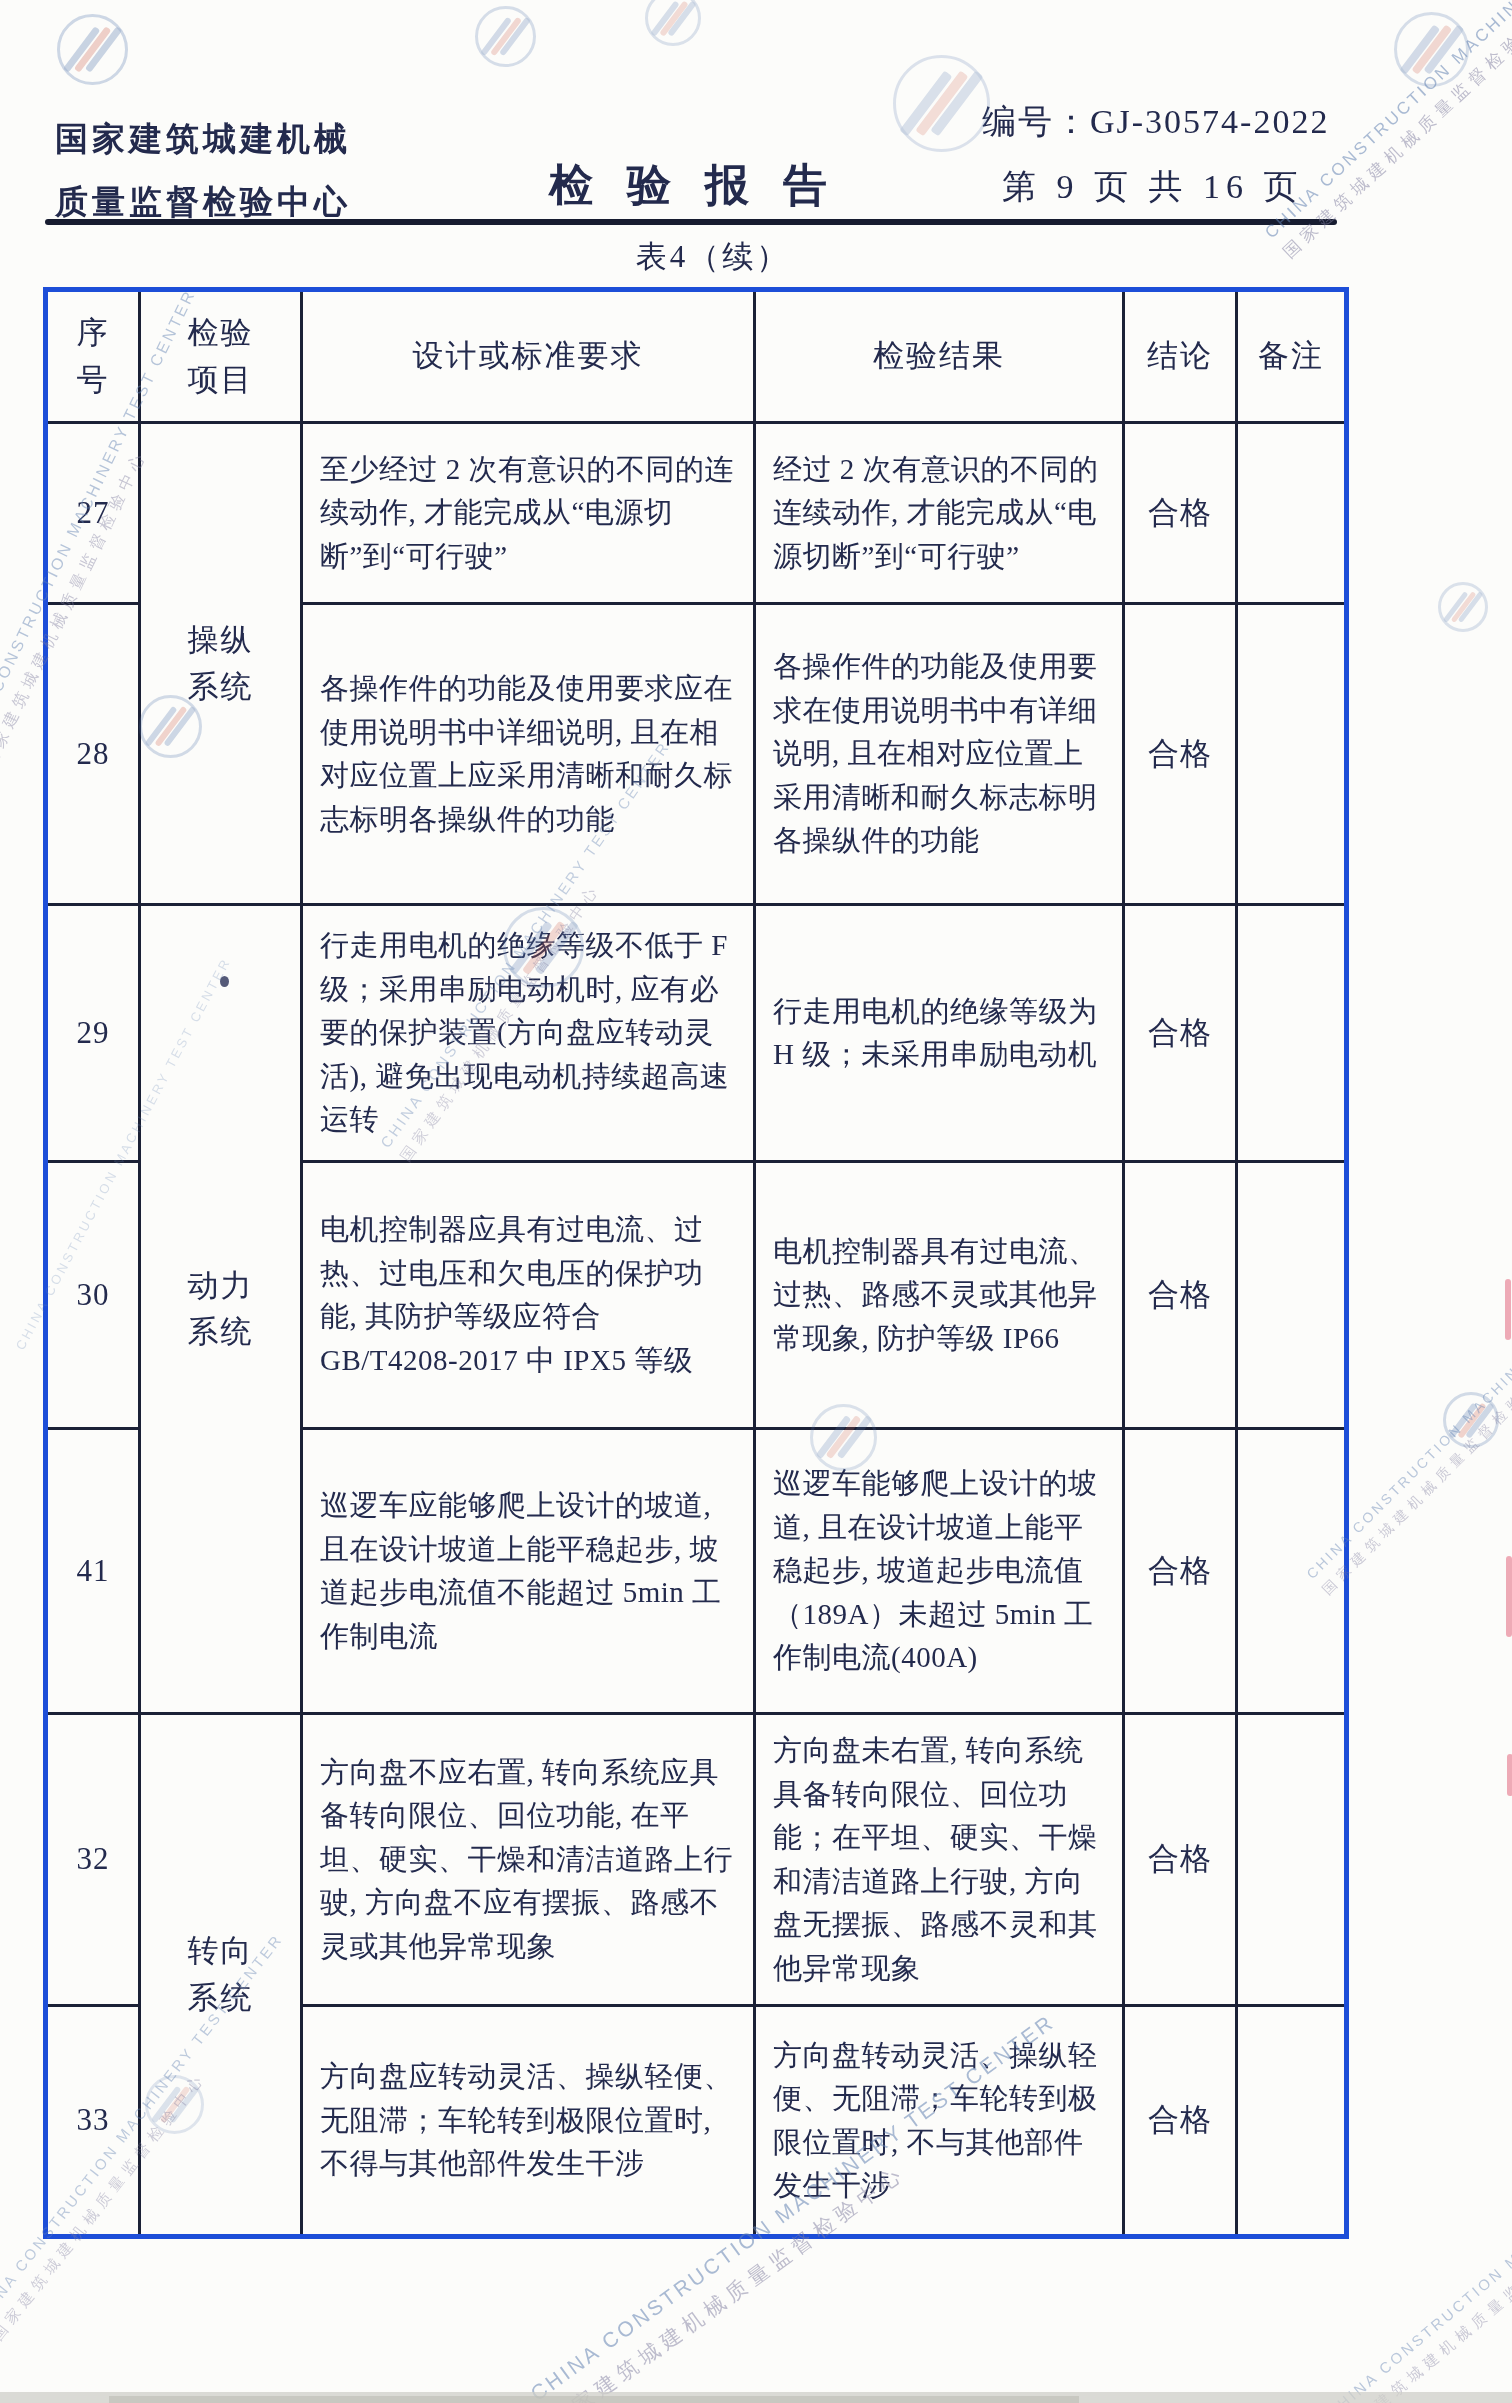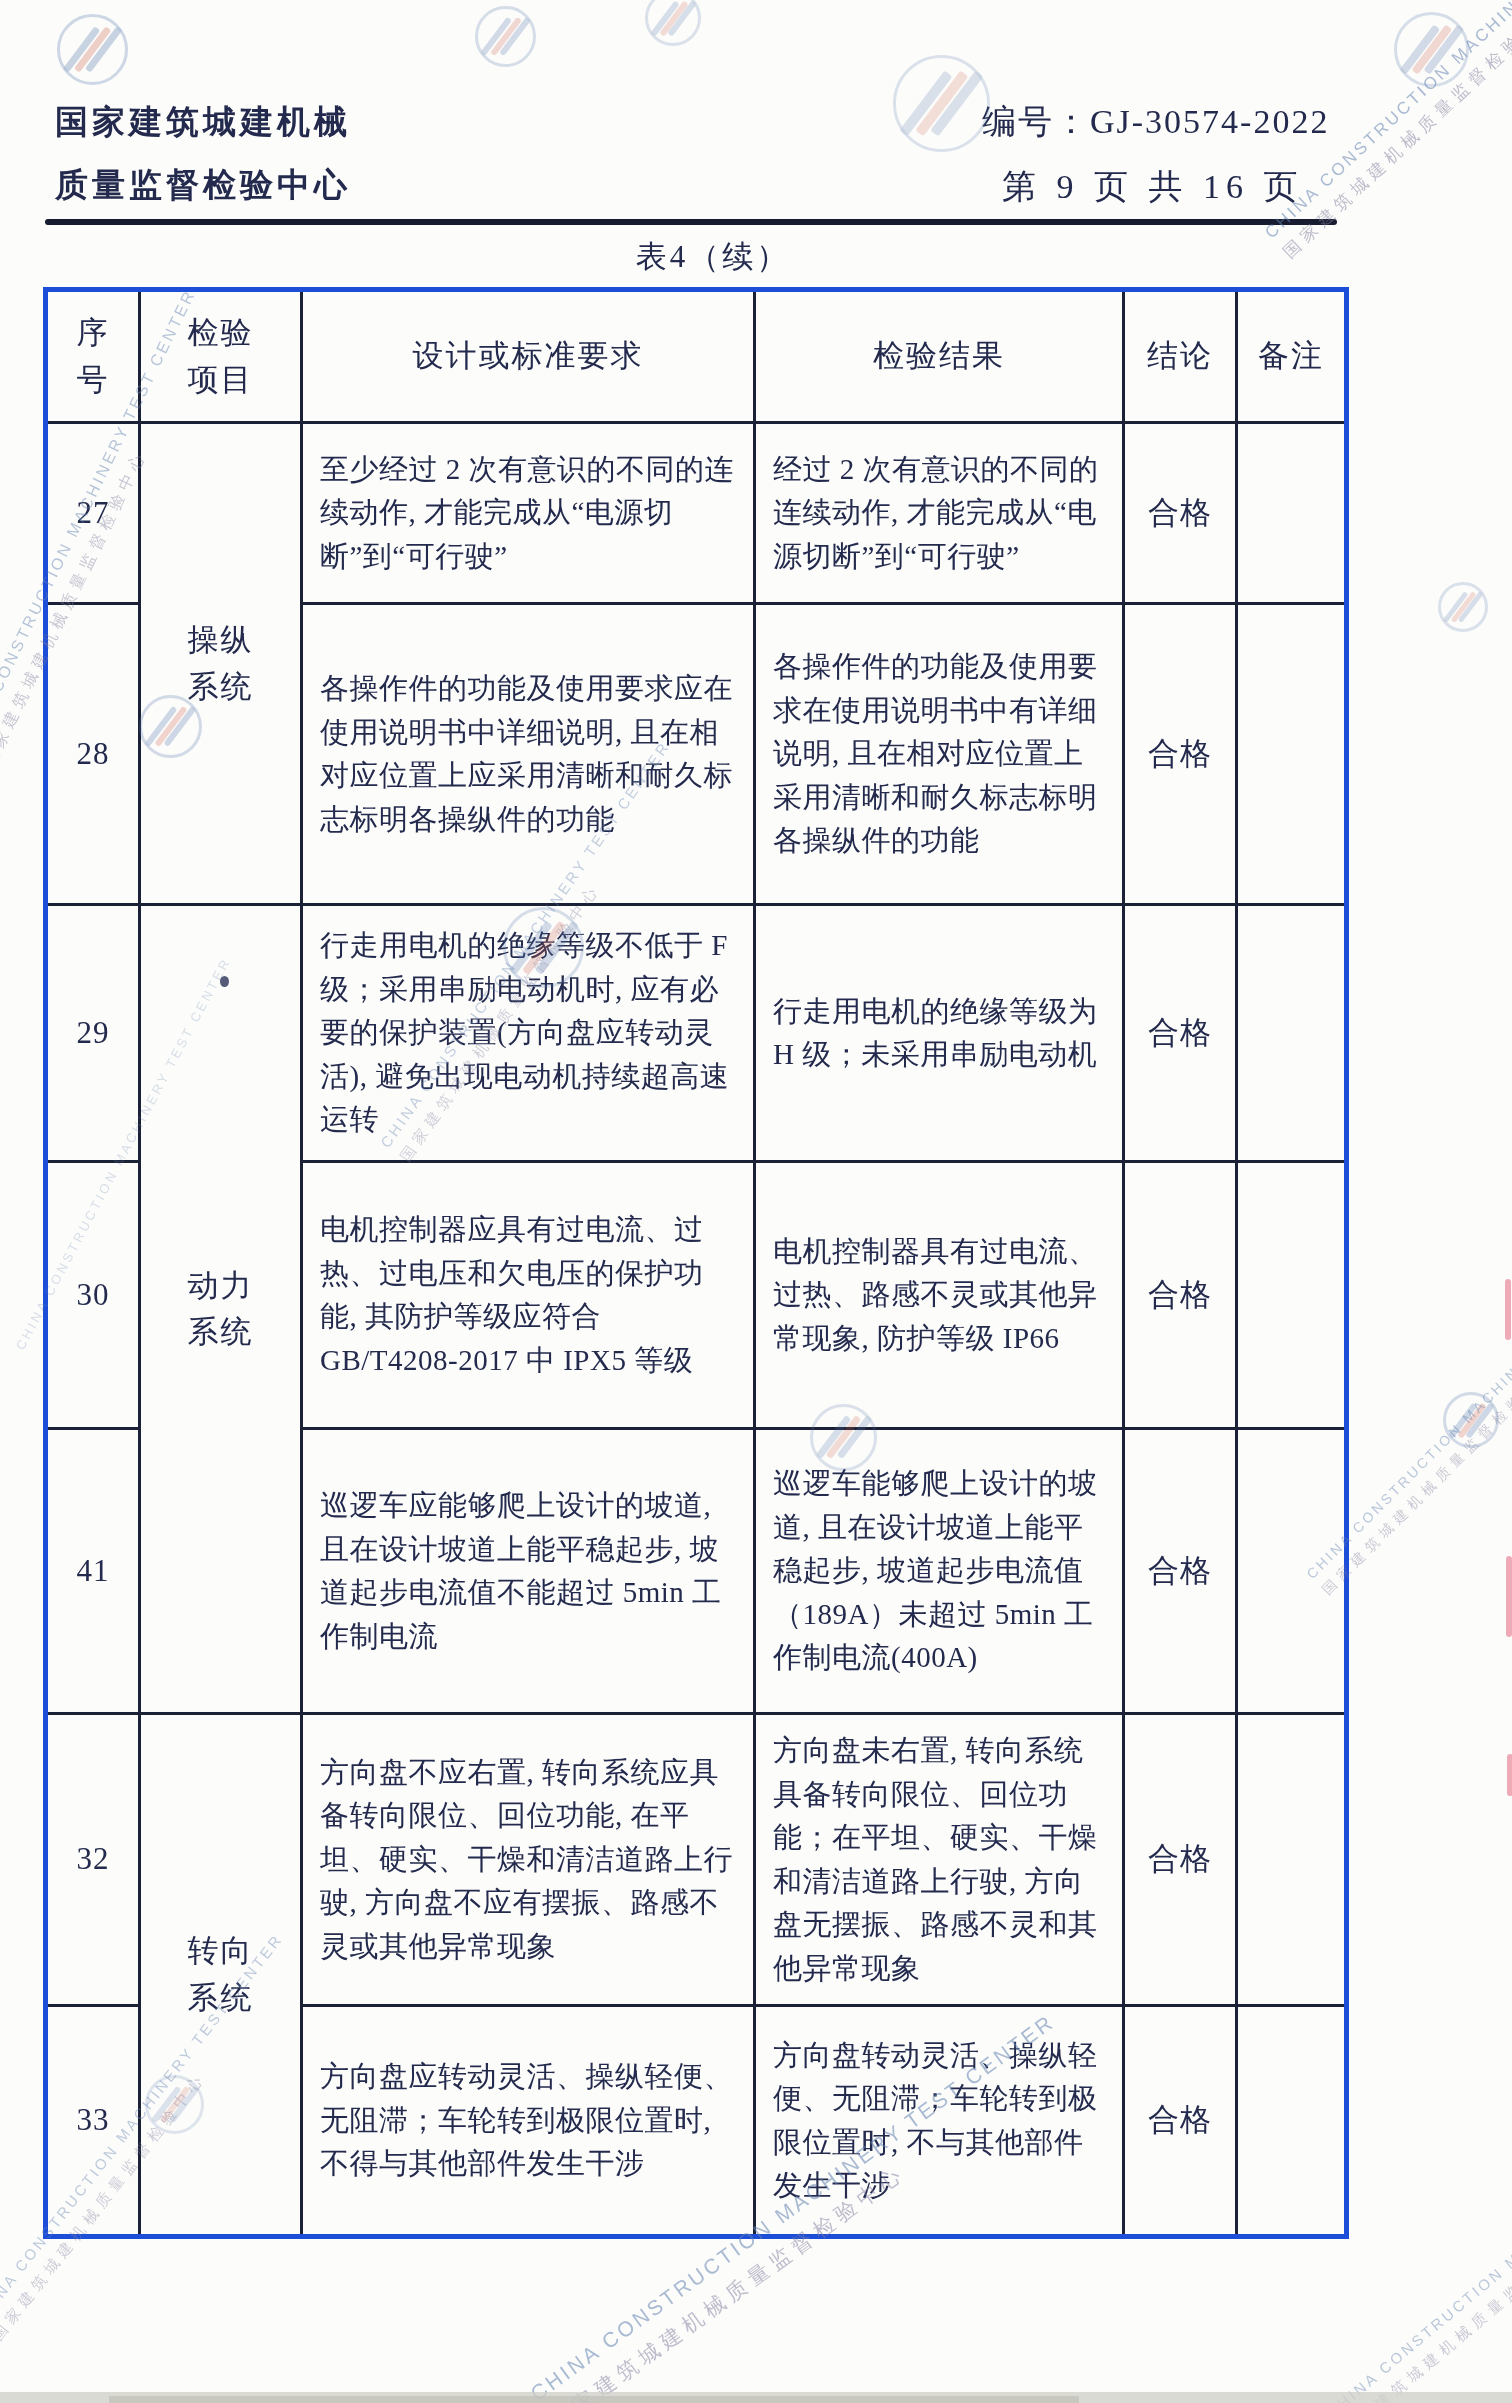--- a/index.html
+++ b/index.html
@@ -6,21 +6,21 @@
   .page{
     position:relative;
     width:1513px;height:2404px;
     margin:0 auto;
     background:#fcfcfa;
     overflow:hidden;
     font-family:"Liberation Serif","DejaVu Serif",serif;
     color:#232a4d;
   }
   
-  .hdr-org{position:absolute;left:55px;top:91px;font-size:33px;font-weight:600;letter-spacing:4px;line-height:63px;white-space:pre-line;}
+  .hdr-org{position:absolute;left:55px;top:108px;font-size:33px;font-weight:600;letter-spacing:4px;line-height:63px;white-space:pre-line;}
   .hdr-title{position:absolute;left:495px;top:156px;width:386px;text-align:center;font-size:44px;font-weight:700;letter-spacing:34px;text-indent:34px;}
   .hdr-no{position:absolute;left:982px;top:99px;font-size:34px;letter-spacing:2px;}
   .hdr-page{position:absolute;left:1002px;top:164px;font-size:34px;letter-spacing:6px;}
   .hdr-rule{position:absolute;left:45px;top:219px;width:1292px;height:6px;background:#171c30;border-radius:3px;}
   .tbl-caption{position:absolute;left:0;top:236px;width:1426px;text-align:center;font-size:31px;letter-spacing:3px;}
   
   table.rpt{
     position:absolute;left:43px;top:287px;
     width:1302px;border-collapse:collapse;table-layout:fixed;
     font-size:29px;line-height:1.5;
@@ -61,20 +61,21 @@
   .btm-streak{left:0;top:2392px;width:1513px;height:12px;background:#cfcfc8;opacity:.75;}
   .btm-streak2{left:109px;top:2396px;width:970px;height:7px;background:#bcbcb4;opacity:.6;}
 </style>
 </head>
 <body>
 
 <div class="page">
 
   <div class="hdr-org">国家建筑城建机械
 质量监督检验中心</div>
+  <div class="hdr-title">检验报告</div>
   <div class="hdr-no">编号：GJ-30574-2022</div>
   <div class="hdr-page">第 9 页  共 16 页</div>
   <div class="hdr-rule"></div>
   <div class="tbl-caption">表4（续）</div>
 
   <table class="rpt">
     <colgroup>
       <col class="c-seq">
         <col class="c-item">
         <col class="c-req">

